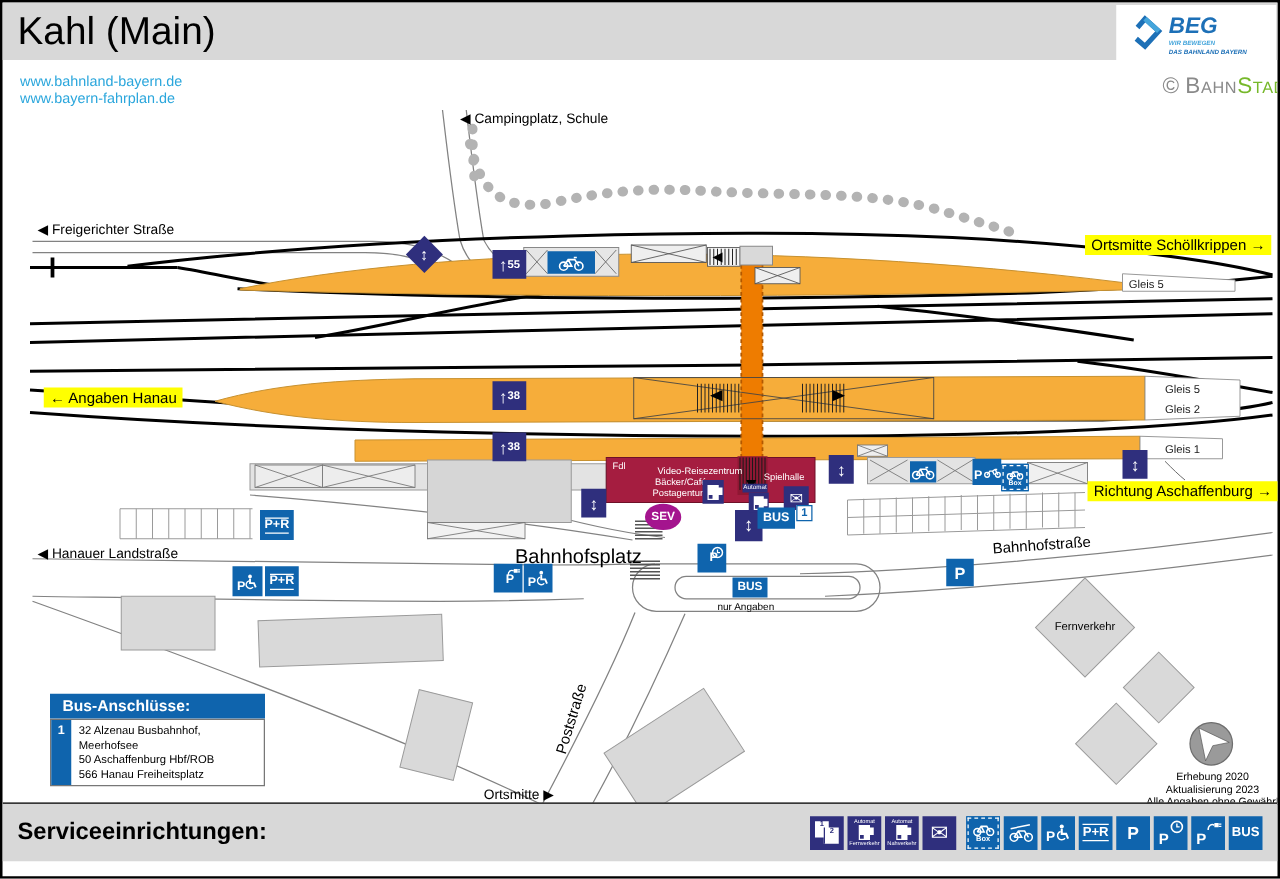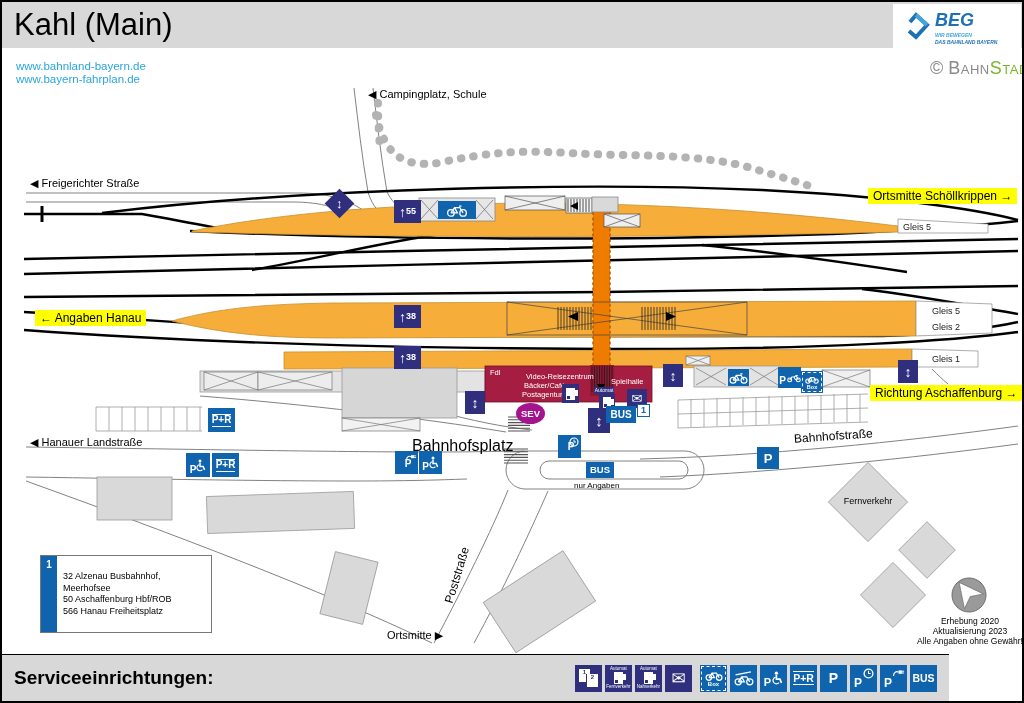--- a/index.html
+++ b/index.html
@@ -339,37 +339,38 @@
   <div class="abs bl icobox" style="left:556px;top:433px;width:23px;height:23px;z-index:6;font-size:10px">
     <svg style="position:absolute;top:2px;right:2px" width="10" height="10" viewBox="0 0 10 10">
         <circle cx="5" cy="5" r="4" fill="none" stroke="#fff" stroke-width="1.2"></circle>
         <path d="M5 2.6 V5 H7" stroke="#fff" stroke-width="1" fill="none"></path>
       </svg>
     <span style="align-self:flex-start;margin:7px 0 0 3px">P</span>
   </div>
   <div class="abs bl icobox" style="left:755px;top:445px;width:22px;height:22px;z-index:6;font-size:13px">P</div>
 
   <div class="abs" style="left:38px;top:553px;width:172px;z-index:6">
+    <div class="bl icobox" style="height:20px;font-size:12.5px;justify-content:flex-start;padding-left:10px">Bus-Anschlüsse:</div>
     <div class="legend-body">
       <div class="bl" style="width:16px;text-align:center;font-weight:bold;font-size:10px;padding-top:3px;flex:0 0 auto">1</div>
-      <div style="padding:15px 6px;font-size:9px;line-height:11.5px;color:#000">
+      <div style="padding:3px 6px;font-size:9px;line-height:11.5px;color:#000">
         <div>32 Alzenau Busbahnhof, Meerhofsee</div>
         <div>50 Aschaffenburg Hbf/ROB</div>
         <div>566 Hanau Freiheitsplatz</div>
       </div>
     </div>
   </div>
 
   <div class="abs" style="left:898px;top:614px;width:140px;text-align:center;font-size:8.5px;line-height:10px;z-index:6">
     <div>Erhebung 2020</div>
     <div>Aktualisierung 2023</div>
     <div>Alle Angaben ohne Gewähr!</div>
   </div>
 
-  <div class="abs" style="left:0;bottom:0;width:947px;height:46px;background:#d8d8d8;border-top:1.5px solid #000;z-index:10;display:flex;align-items:center">
+  <div class="abs" style="left:0;bottom:12px;width:1020px;height:46px;background:#d8d8d8;border-top:1.5px solid #000;z-index:10;display:flex;align-items:center">
     <div style="margin-left:12px;font-size:19px;font-weight:600;color:#000">Serviceeinrichtungen:</div>
     <div style="margin-left:auto;margin-right:12px;display:flex;gap:3px;align-items:center">
       <div class="sic nv" style="position:relative">
         <div style="position:absolute;left:4px;top:4px;width:11px;height:13px;background:#fff;color:#2f2f7d;font-size:6px;font-weight:bold;text-align:center">1</div>
         <div style="position:absolute;left:11px;top:9px;width:11px;height:13px;background:#fff;border-left:1px solid #2f2f7d;color:#2f2f7d;font-size:6px;font-weight:bold;text-align:center">2</div>
       </div>
       <div class="sic nv">
         <span style="font-size:4.5px">Automat</span>
         <div class="tkt" style="margin:1px 0"></div>
         <span style="font-size:4.5px">Fernverkehr</span>

